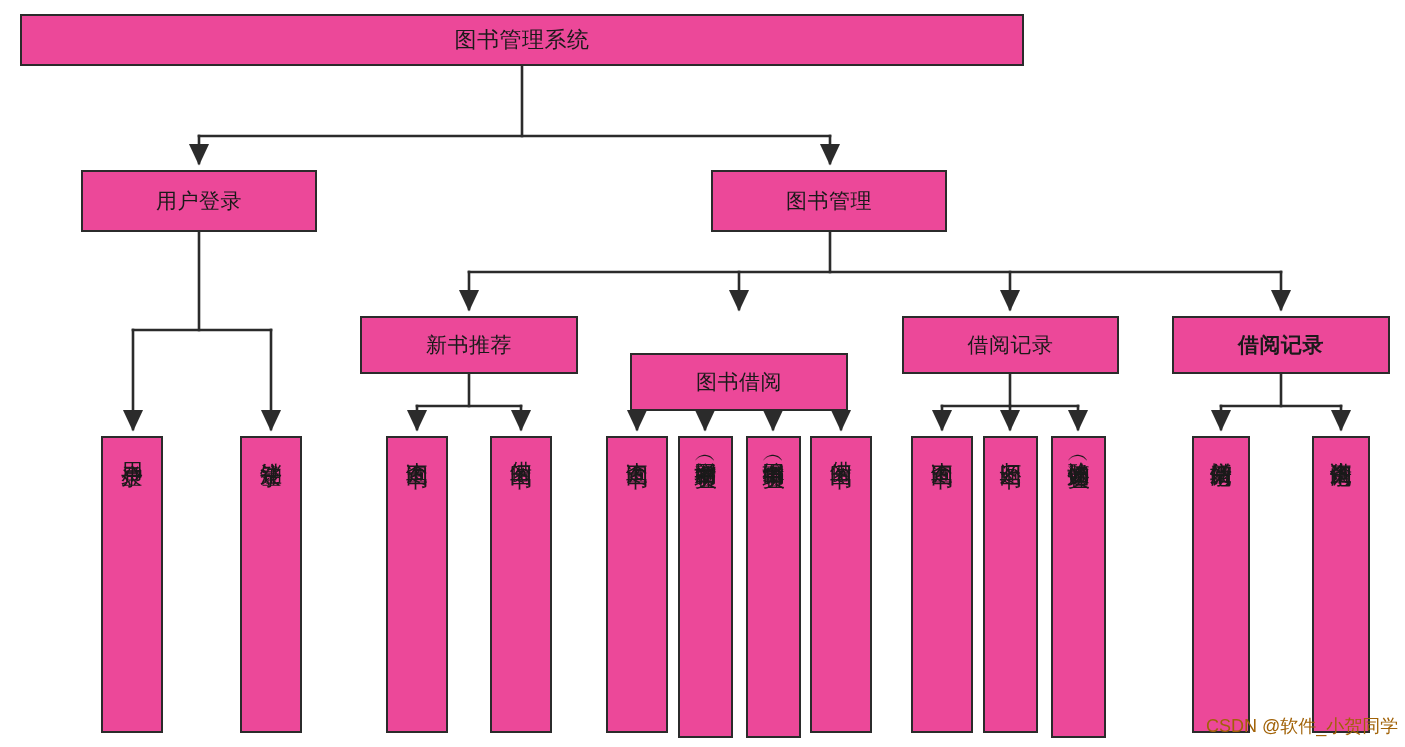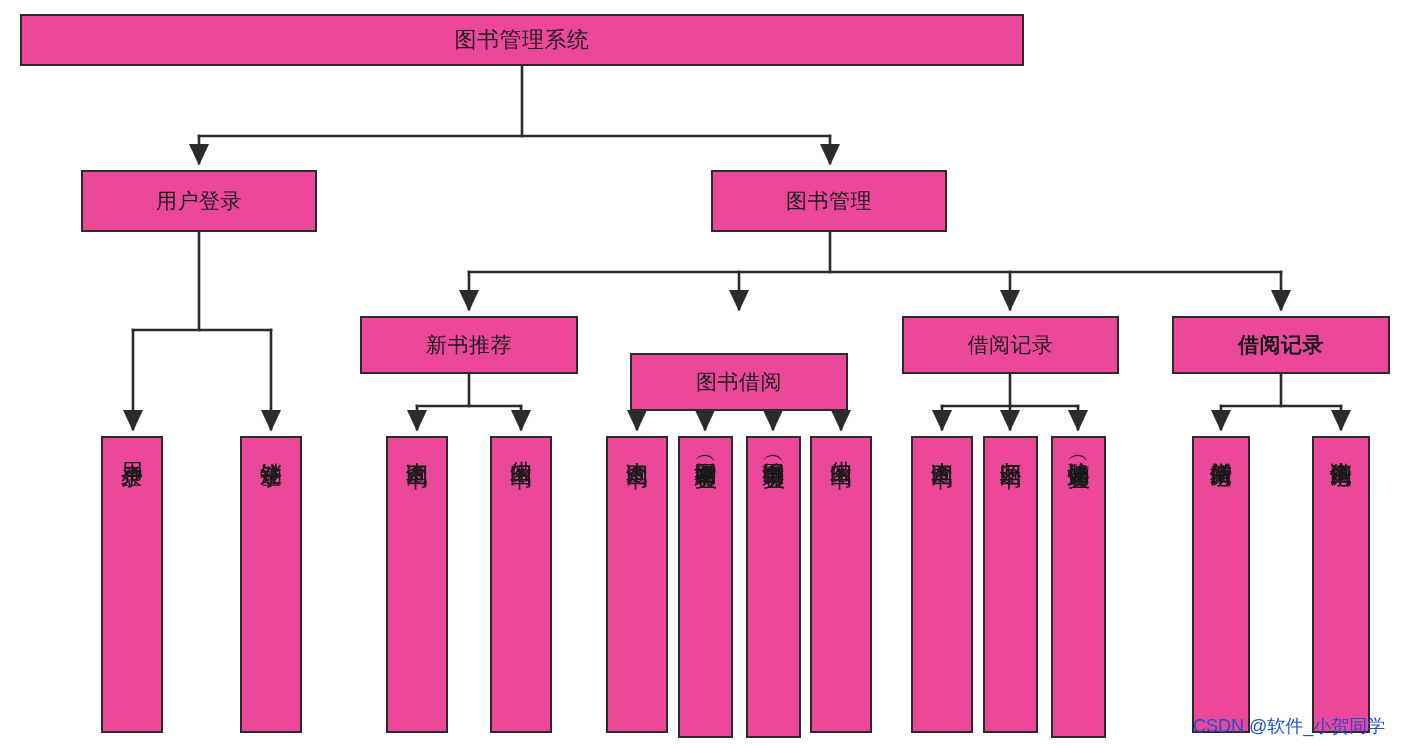--- a/index.html
+++ b/index.html
@@ -66,24 +66,25 @@
     white-space: nowrap;
   }
   .node.vertical.compact .node-label {
     letter-spacing: 1px;
   }
   .watermark {
     position: absolute;
     left: 1193px;
     top: 714px;
     font-size: 18px;
-    color: #1d4ed8;
+    color: #a16207;
     white-space: nowrap;
     z-index: 5;
     font-family: "Liberation Sans", "DejaVu Sans", sans-serif;
+    padding-left: 13px;
   }
 </style>
 </head>
 <body>
 
 <div id="diagram-root">
 
   <svg id="edge-layer" viewBox="0 0 1405 747" width="1405" height="747" xmlns="http://www.w3.org/2000/svg">
     <defs>
       <marker id="arrow" markerWidth="9" markerHeight="9" refX="7.4" refY="4.5" orient="auto" markerUnits="strokeWidth">

